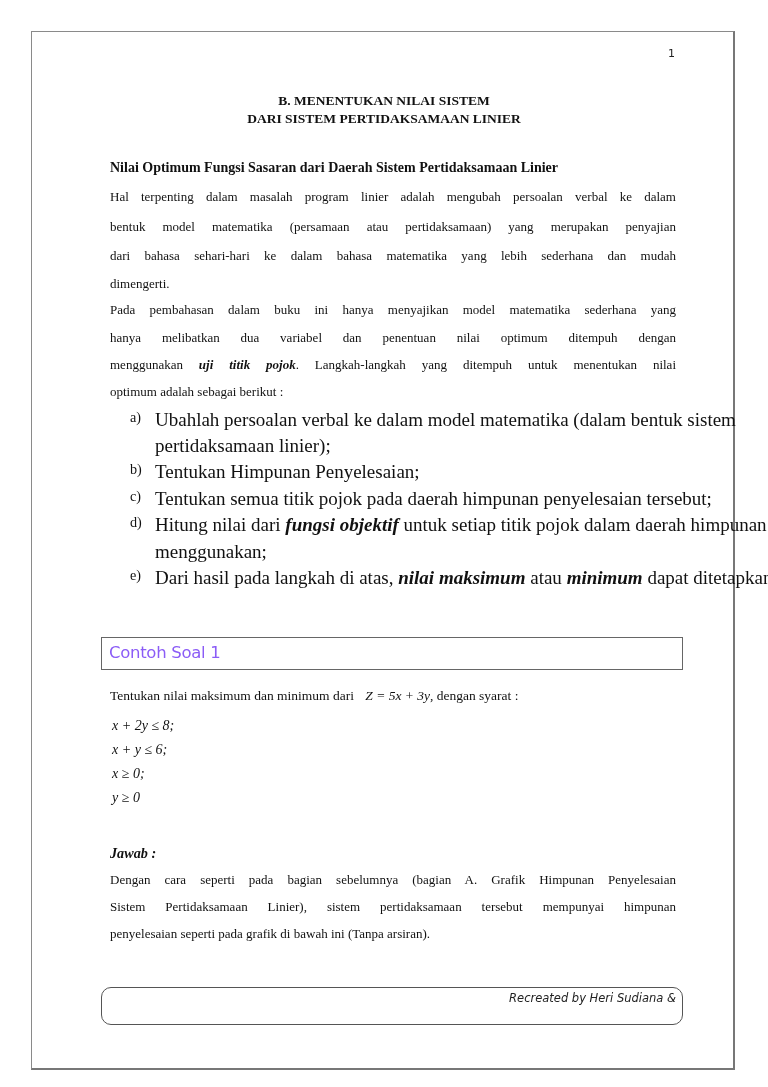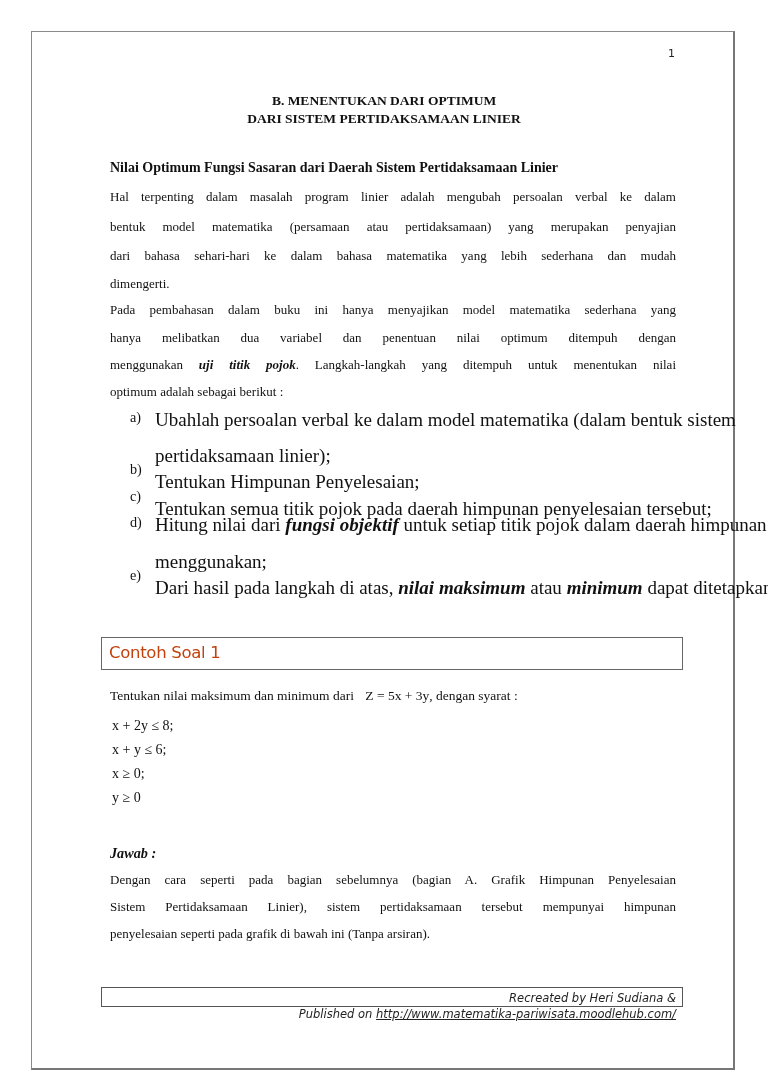--- a/index.html
+++ b/index.html
@@ -11,43 +11,43 @@
   .abs { position: absolute; white-space: nowrap; }
   .page-number { left: 668px; top: 47px; font-family: "DejaVu Sans", sans-serif; font-size: 11px; color: #222; }
   .title { left: 0; width: 768px; text-align: center; font-weight: bold; font-size: 13.5px; letter-spacing: 0px; }
   .t1 { top: 93px; }
   .t2 { top: 111px; }
   .subhead { left: 110px; top: 160px; font-weight: bold; font-size: 14px; }
   .para-line { left: 110px; width: 566px; font-size: 13px; text-align: justify; text-align-last: justify; }
   .para-line.last { text-align-last: left; }
   .li-mark { left: 130px; font-size: 14.2px; }
   .li-line { left: 155px; width: 521px; font-size: 19px; text-align: justify; text-align-last: justify; }
-  .li-line.last { text-align-last: left; margin-top: 10px; }
+  .li-line.last { text-align-last: left; }
   .bi { font-weight: bold; font-style: italic; }
   .box { position: absolute; border: 1px solid #666; box-sizing: border-box; }
   .contoh-box { left: 101px; top: 637px; width: 582px; height: 33px; }
-  .contoh-label { left: 7px; top: 5px; font-family: "DejaVu Sans", sans-serif; font-size: 16.5px; color: #c2410c; letter-spacing: -0.3px; }
+  .contoh-label { left: 7px; top: 5px; font-family: "DejaVu Sans", sans-serif; font-size: 16.5px; color: #8b5cf6; letter-spacing: -0.3px; }
   .problem { left: 110px; top: 688px; font-size: 13.5px; }
-  .math { font-family: "Liberation Serif", serif; }
+  .math { font-family: "Liberation Serif", serif; font-style: italic; }
   .constraint { left: 112px; font-size: 14px; }
   .jawab { left: 110px; top: 845px; font-size: 14.2px; font-weight: bold; font-style: italic; text-align: center; }
-  .footer-box { left: 101px; top: 987px; width: 582px; height: 20px; border-color: #555; }
+  .footer-box { left: 101px; top: 987px; width: 582px; height: 38px; border-color: #555; border-radius: 10px; }
   .footer-line { right: 6px; font-family: "DejaVu Sans", sans-serif; font-size: 11.5px; font-style: italic; color: #222; }
   .fl1 { top: 3px; }
   .fl2 { top: 19px; }
   .footer-link { text-decoration: underline; color: #222; }
 </style>
 </head>
 <body>
 
 <div class="page-frame"></div>
 
 <div class="abs page-number">1</div>
 
-<div class="abs title t1">B.  MENENTUKAN DARI OPTIMUM</div>
+<div class="abs title t1">B.  MENENTUKAN NILAI SISTEM</div>
 <div class="abs title t2">DARI SISTEM PERTIDAKSAMAAN LINIER</div>
 
 <div class="abs subhead">Nilai Optimum Fungsi Sasaran dari Daerah Sistem Pertidaksamaan Linier</div>
 
 <div class="abs para-line" style="top:189px">Hal terpenting dalam masalah program linier adalah mengubah persoalan verbal ke dalam</div>
 <div class="abs para-line" style="top:219px">bentuk model matematika (persamaan atau pertidaksamaan) yang merupakan penyajian</div>
 <div class="abs para-line" style="top:248px">dari bahasa sehari-hari ke dalam bahasa matematika yang lebih sederhana dan mudah</div>
 <div class="abs para-line last" style="top:276px">dimengerti.</div>
 
 <div class="abs para-line" style="top:302px">Pada pembahasan dalam buku ini hanya menyajikan model matematika sederhana yang</div>
@@ -83,14 +83,13 @@
 <div class="abs constraint math" style="top:766px">x ≥ 0;</div>
 <div class="abs constraint math" style="top:790px">y ≥ 0</div>
 
 <div class="abs jawab">Jawab :</div>
 <div class="abs para-line" style="top:872px">Dengan cara seperti pada bagian sebelumnya (bagian A. Grafik Himpunan Penyelesaian</div>
 <div class="abs para-line" style="top:899px">Sistem Pertidaksamaan Linier), sistem pertidaksamaan tersebut mempunyai himpunan</div>
 <div class="abs para-line last" style="top:926px">penyelesaian seperti pada grafik di bawah ini (Tanpa arsiran).</div>
 
 <div class="box footer-box">
   <div class="abs footer-line fl1">Recreated by Heri Sudiana &amp;</div>
-  <div class="abs footer-line fl2"><span>Published on </span><span class="footer-link">http://www.matematika-pariwisata.moodlehub.com/</span></div>
 </div>
 
 </body></html>

